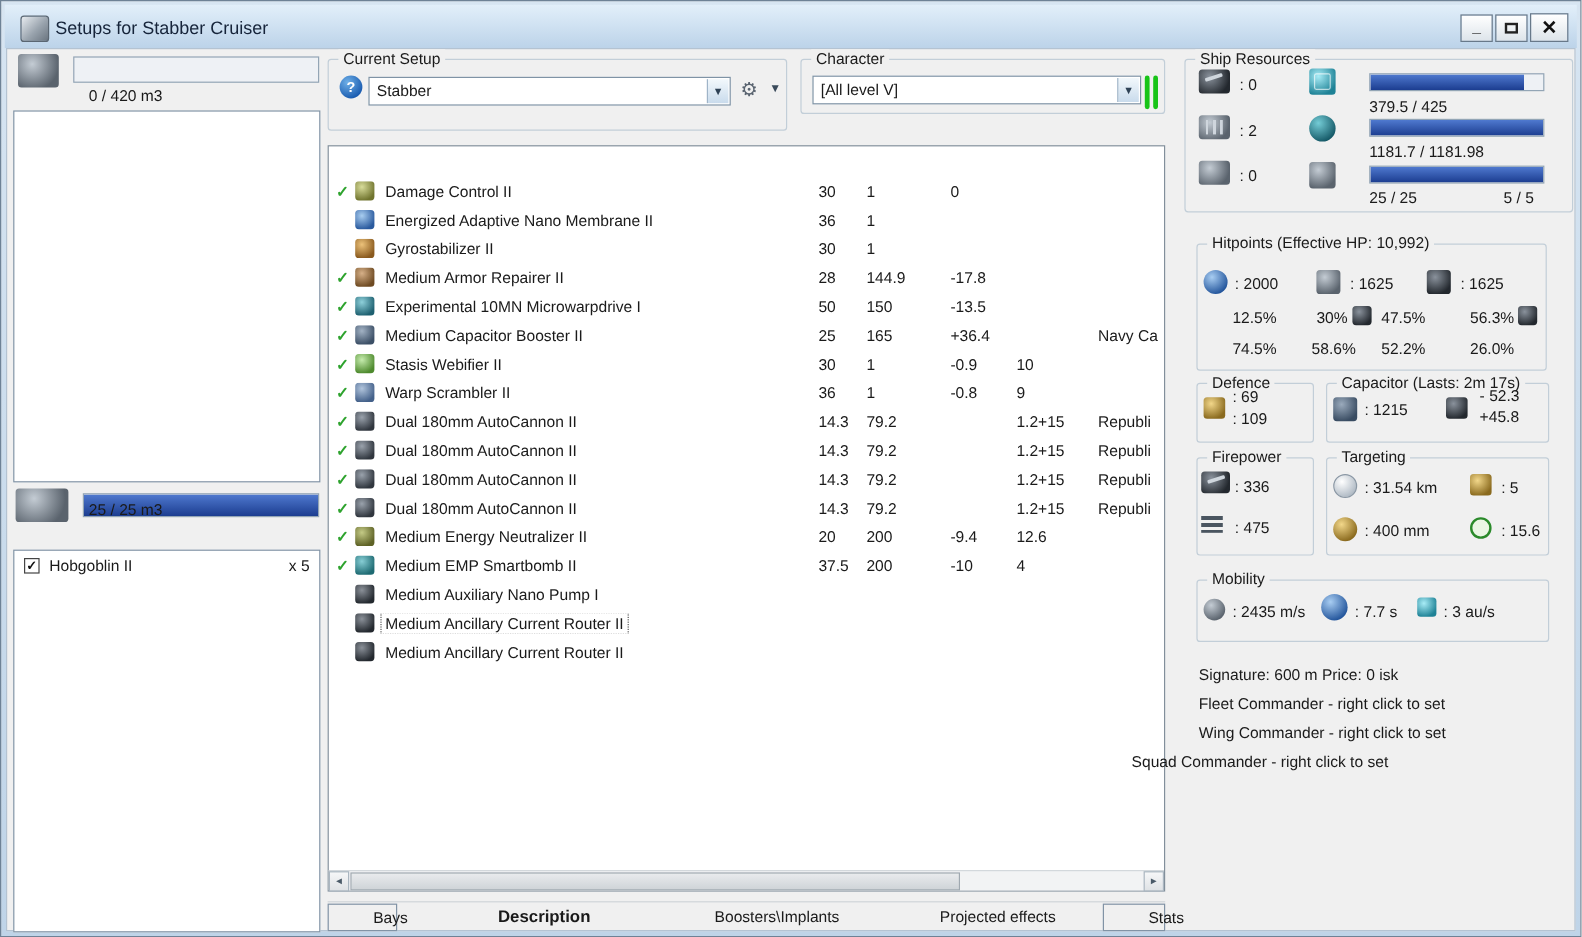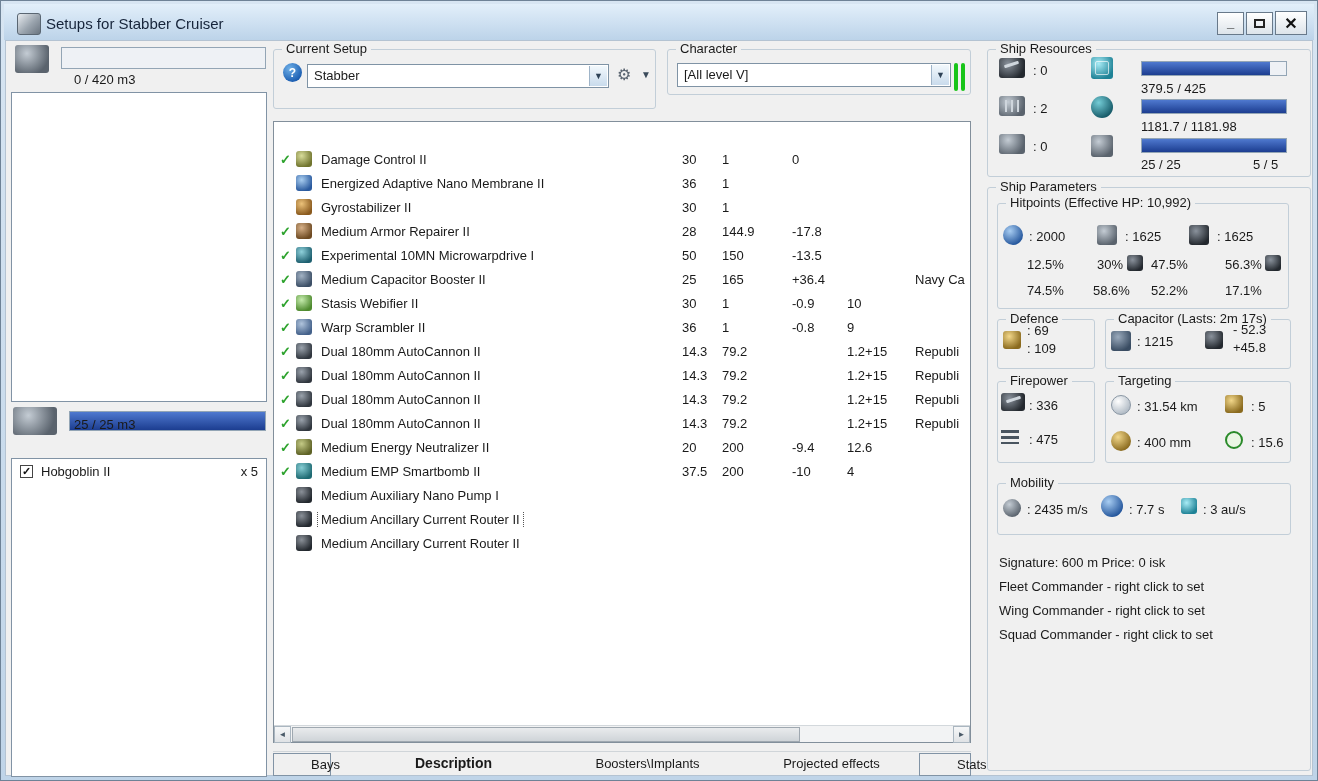--- a/index.html
+++ b/index.html
@@ -421,23 +421,20 @@
   </div>
   <div class="t" style="left:1140px;top:118px;">1181.7 / 1181.98</div>
 
   <div class="ic ic-gray" style="left:1090px;top:134px;width:22px;height:22px;"></div>
   <div class="pbar" style="left:1140px;top:137px;width:146px;height:15px;">
     <div class="fill" style="width: 100%;"></div>
   </div>
   <div class="t" style="left:1140px;top:156px;">25 / 25</div>
   <div class="t" style="left:1252px;top:156px;">5 / 5</div>
 
-  <div class="group" style="left:986px;top:186px;width:324px;height:584px;">
-    <span class="legend">Ship Parameters</span>
-  </div>
 
   <div class="group" style="left:996px;top:202px;width:292px;height:106px;">
     <span class="legend">Hitpoints (Effective HP: 10,992)</span>
   </div>
   <div class="ic ic-blue round" style="left:1002px;top:224px;width:20px;height:20px;"></div>
   <div class="t" style="left:1028px;top:228px;">: 2000</div>
   <div class="ic ic-gray" style="left:1096px;top:224px;width:20px;height:20px;"></div>
   <div class="t" style="left:1124px;top:228px;">: 1625</div>
   <div class="ic ic-dark" style="left:1188px;top:224px;width:20px;height:20px;"></div>
   <div class="t" style="left:1216px;top:228px;">: 1625</div>
@@ -445,21 +442,21 @@
   <div class="t" style="left:1026px;top:256px;">12.5%</div>
   <div class="t" style="left:1096px;top:256px;">30%</div>
   <div class="ic ic-dark" style="left:1126px;top:254px;width:16px;height:16px;"></div>
   <div class="t" style="left:1150px;top:256px;">47.5%</div>
   <div class="t" style="left:1224px;top:256px;">56.3%</div>
   <div class="ic ic-dark" style="left:1264px;top:254px;width:16px;height:16px;"></div>
 
   <div class="t" style="left:1026px;top:282px;">74.5%</div>
   <div class="t" style="left:1092px;top:282px;">58.6%</div>
   <div class="t" style="left:1150px;top:282px;">52.2%</div>
-  <div class="t" style="left:1224px;top:282px;">17.1%</div>
+  <div class="t" style="left:1224px;top:282px;">26.0%</div>
 
   <div class="group" style="left:996px;top:318px;width:98px;height:50px;">
     <span class="legend">Defence</span>
   </div>
   <div class="ic ic-gold" style="left:1002px;top:330px;width:18px;height:18px;"></div>
   <div class="t" style="left:1026px;top:322px;">: 69</div>
   <div class="t" style="left:1026px;top:340px;">: 109</div>
 
   <div class="group" style="left:1104px;top:318px;width:186px;height:50px;">
     <span class="legend">Capacitor (Lasts: 2m 17s)</span>
@@ -496,14 +493,14 @@
   <div class="ic ic-gray round" style="left:1002px;top:498px;width:18px;height:18px;"></div>
   <div class="t" style="left:1026px;top:501px;">: 2435 m/s</div>
   <div class="ic ic-blue round" style="left:1100px;top:494px;width:22px;height:22px;"></div>
   <div class="t" style="left:1128px;top:501px;">: 7.7 s</div>
   <div class="ic ic-cyan" style="left:1180px;top:497px;width:16px;height:16px;"></div>
   <div class="t" style="left:1202px;top:501px;">: 3 au/s</div>
 
   <div class="t" style="left:998px;top:554px;">Signature: 600 m Price: 0 isk</div>
   <div class="t" style="left:998px;top:578px;">Fleet Commander - right click to set</div>
   <div class="t" style="left:998px;top:602px;">Wing Commander - right click to set</div>
-  <div class="t" style="left:998px;top:626px;">Squad Commander - right click to set</div>
+  <div class="t" style="left:942px;top:626px;">Squad Commander - right click to set</div>
 </div>
 
 </body></html>

